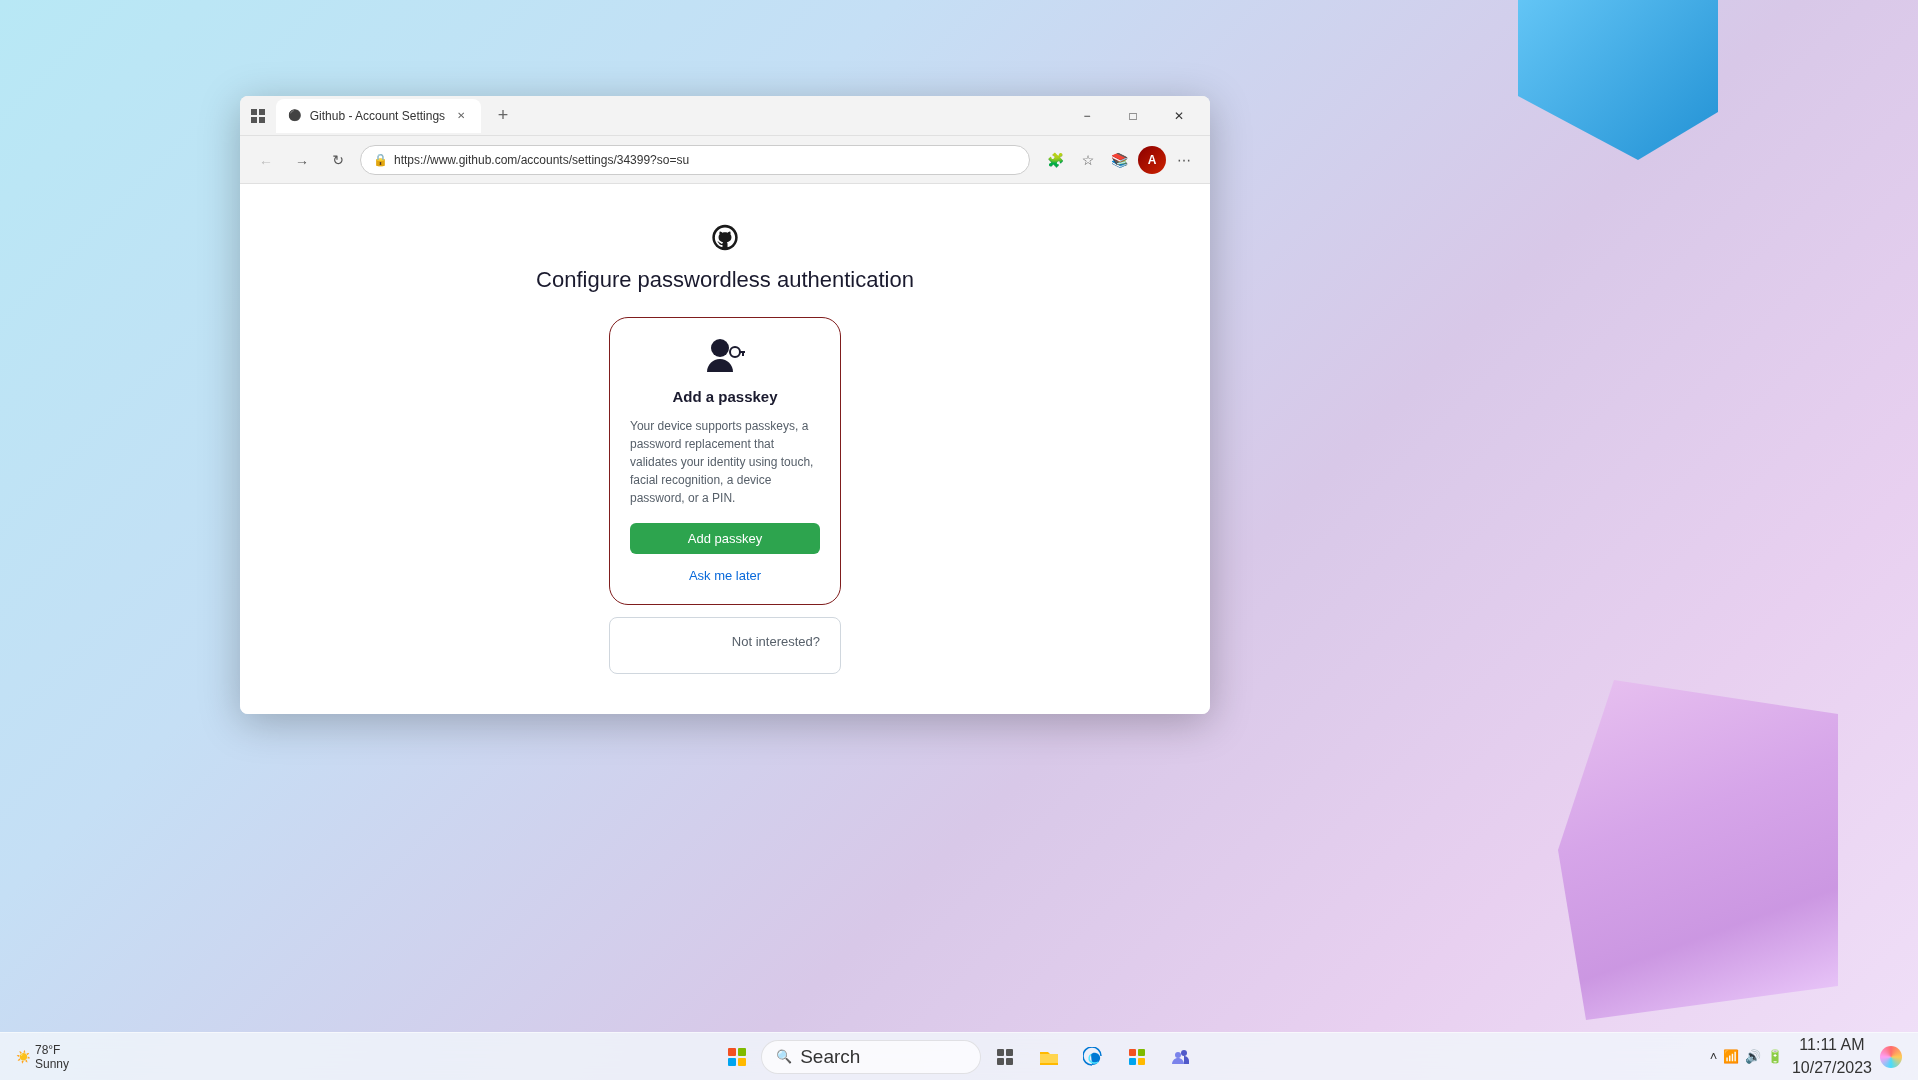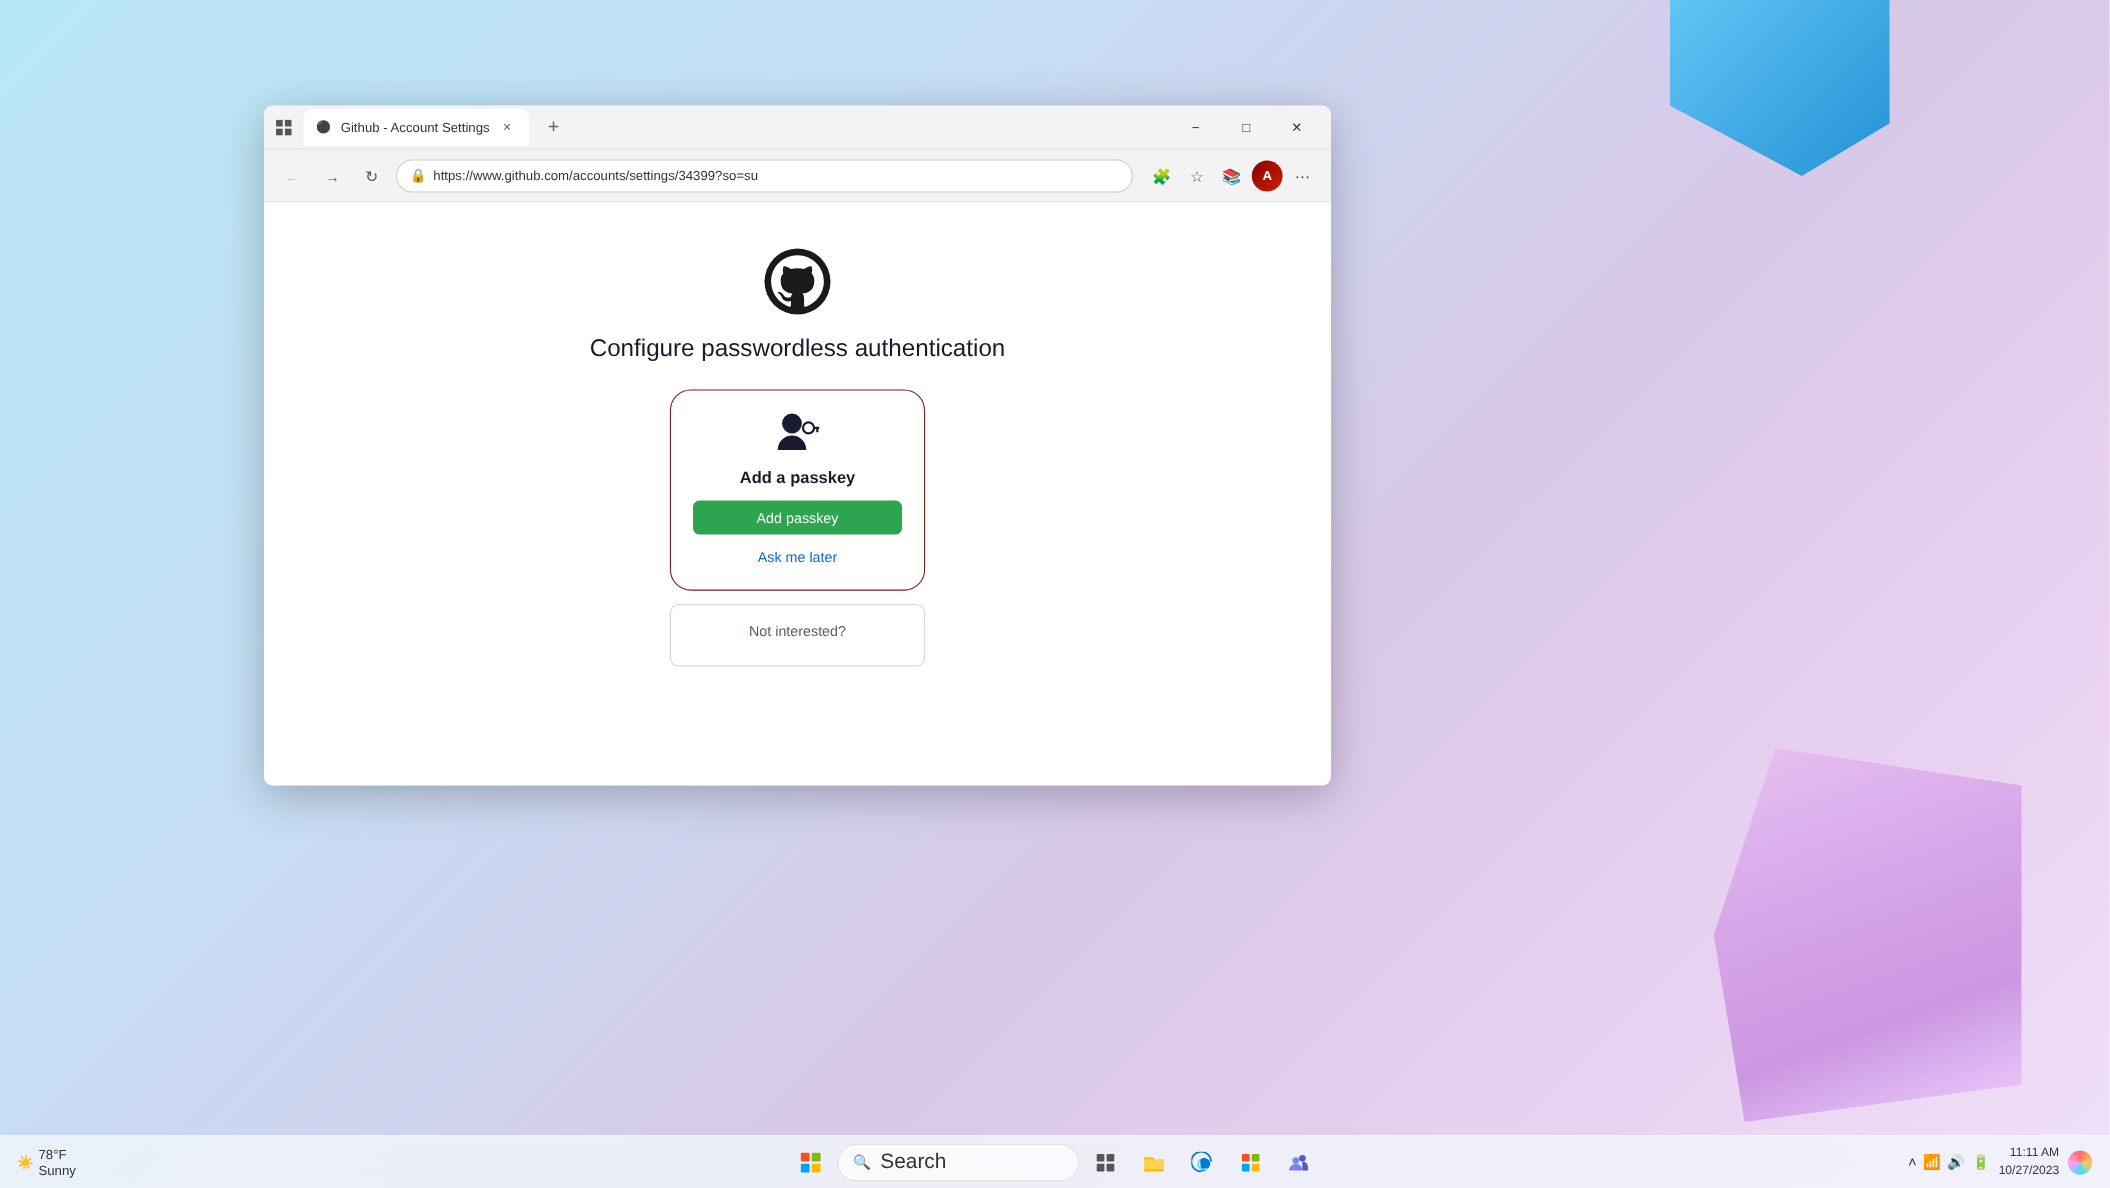--- a/index.html
+++ b/index.html
@@ -254,21 +254,21 @@
       font-size: 13px;
       cursor: pointer;
       text-decoration: none;
     }
 
     .not-interested-card {
       width: 232px;
       border: 1px solid #d0d7de;
       border-radius: 8px;
       padding: 16px 20px;
-      text-align: center;
+      text-align: right;
     }
 
     .not-interested-text {
       font-size: 13px;
       color: #57606a;
       margin-bottom: 8px;
     }
 
     
     .taskbar {
@@ -332,22 +332,22 @@
       align-items: center;
       gap: 6px;
     }
 
     .tray-icon {
       font-size: 13px;
       color: #333;
     }
 
     .clock {
-      text-align: right;
-      font-size: 11px;
+      text-align: center;
+      font-size: 16px;
       color: #333;
       line-height: 1.4;
     }
 
     .weather {
       display: flex;
       align-items: center;
       gap: 4px;
       font-size: 12px;
       color: #333;
@@ -452,20 +452,21 @@
         <span style="display:block;margin-bottom:10px;">
           <svg width="40" height="36" viewBox="0 0 40 36" fill="none">
             <circle cx="15" cy="10" r="9" fill="#1a1a2e"></circle>
             <path d="M2 34c0-7.2 5.8-13 13-13h0c7.2 0 13 5.8 13 13" fill="#1a1a2e"></path>
             <circle cx="30" cy="14" r="5" fill="none" stroke="#1a1a2e" stroke-width="2"></circle>
             <line x1="35" y1="14" x2="40" y2="14" stroke="#1a1a2e" stroke-width="2"></line>
             <line x1="38" y1="14" x2="38" y2="18" stroke="#1a1a2e" stroke-width="2"></line>
           </svg>
         </span>
         <div class="card-title">Add a passkey</div>
+        <div class="card-description">Your device supports passkeys, a password replacement that validates your identity using touch, facial recognition, a device password, or a PIN.</div>
         <button class="btn-add-passkey">Add passkey</button>
         <div><a class="ask-later-link">Ask me later</a></div>
       </div>
 
       <div class="not-interested-card">
         <div class="not-interested-text">Not interested?</div>
 
       </div>
 
     </div>

